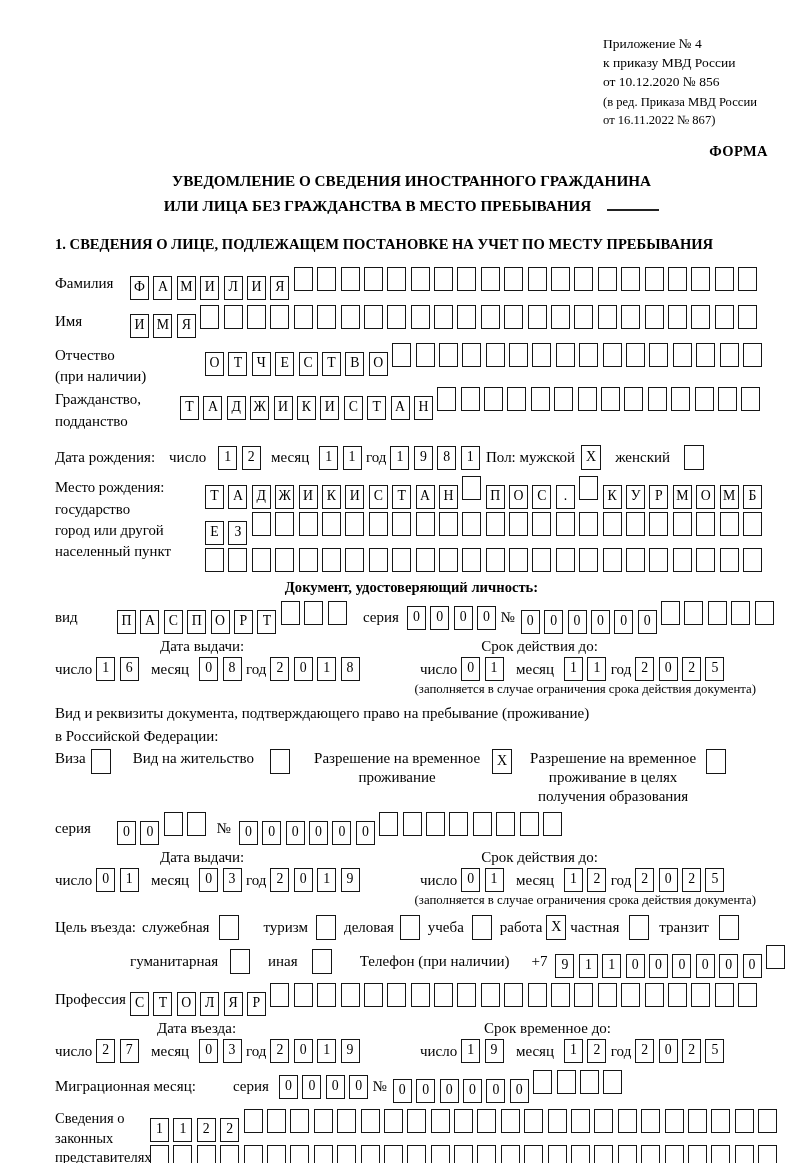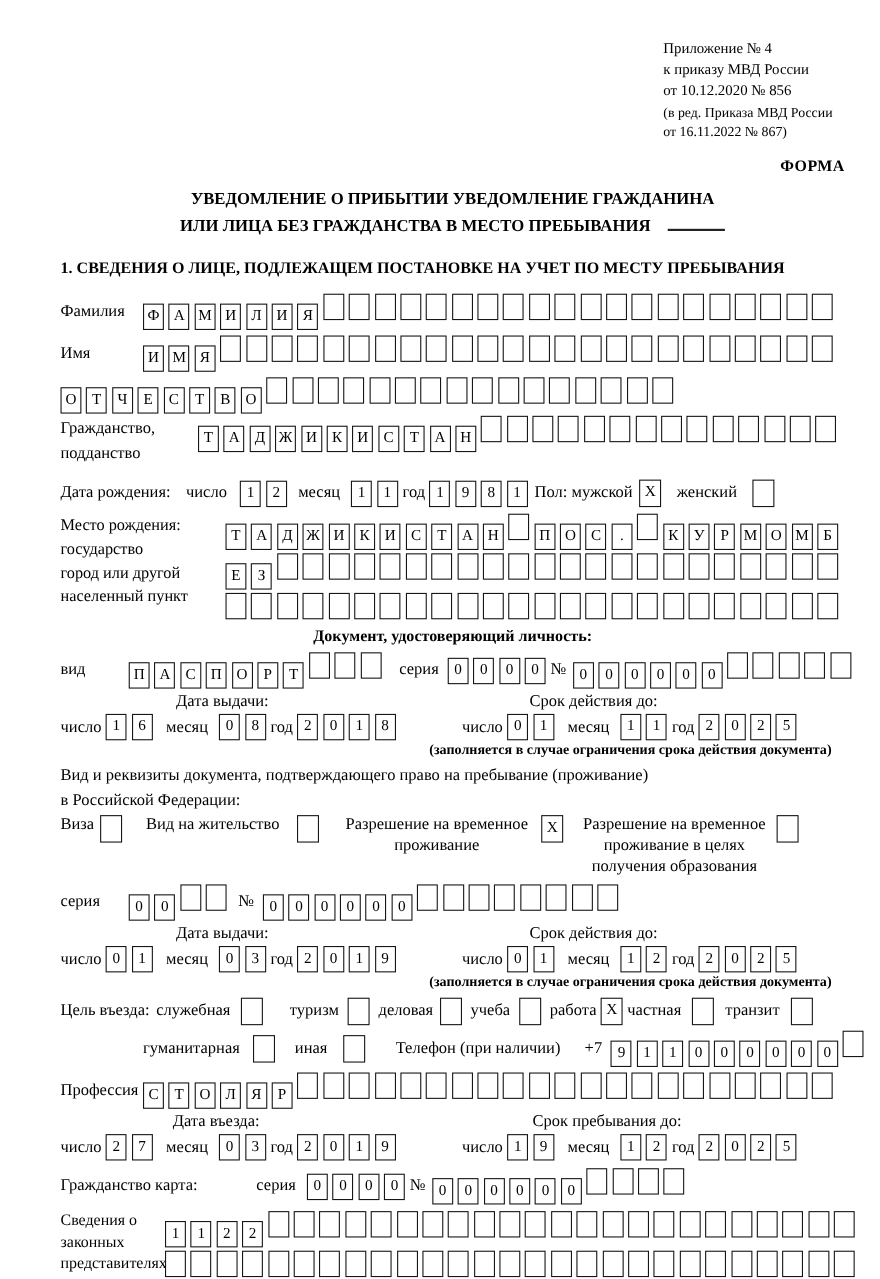--- a/index.html
+++ b/index.html
@@ -23,21 +23,21 @@
     display:inline-block;box-sizing:border-box;width:19px;height:24px;
     border:1.7px solid #161616;margin-right:4.4px;text-align:center;
     font-size:13.8px;line-height:20px;background:#fff;
   }
   .checkbox{
     display:inline-block;box-sizing:border-box;width:20px;height:25px;
     border:1.7px solid #161616;text-align:center;font-size:14px;line-height:21px;
     flex-shrink:0;background:#fff;
   }
   .subheads{display:flex;font-size:15px;margin-top:4px;}
-  .footnote{font-size:12.8px;font-weight:bold;}
+  .footnote{font-size:12.8px;}
   .opt{display:flex;align-items:flex-start;}
   .optlines{text-align:center;font-size:15px;line-height:19px;white-space:nowrap;}
   .optlines span{display:block;}
   .lblline{display:block;}
 </style>
 </head>
 <body>
 
 <div class="page">
 
@@ -46,39 +46,43 @@
     <div>к приказу МВД России</div>
     <div>от 10.12.2020 № 856</div>
     <div class="small">
       <div>(в ред. Приказа МВД России</div>
       <div>от 16.11.2022 № 867)</div>
     </div>
   </div>
   <div class="forma">ФОРМА</div>
 
   <div class="title">
-    <div>УВЕДОМЛЕНИЕ О ПРИБЫТИИ УВЕДОМЛЕНИЕ ГРАЖДАНИНА</div>
+    <div>УВЕДОМЛЕНИЕ О СВЕДЕНИЯ ИНОСТРАННОГО ГРАЖДАНИНА</div>
     <div>
       <span>ИЛИ ЛИЦА БЕЗ ГРАЖДАНСТВА В МЕСТО ПРЕБЫВАНИЯ</span><span class="blank-line"></span>
     </div>
   </div>
 
   <div class="sec-heading">1. СВЕДЕНИЯ О ЛИЦЕ, ПОДЛЕЖАЩЕМ ПОСТАНОВКЕ НА УЧЕТ ПО МЕСТУ ПРЕБЫВАНИЯ</div>
 
   <div class="frow" style="margin-top:14px;">
     <span class="flabel" style="width:75px;">Фамилия</span>
     <span class="cells"><span class="cell">Ф</span><span class="cell">А</span><span class="cell">М</span><span class="cell">И</span><span class="cell">Л</span><span class="cell">И</span><span class="cell">Я</span><span class="cell"></span><span class="cell"></span><span class="cell"></span><span class="cell"></span><span class="cell"></span><span class="cell"></span><span class="cell"></span><span class="cell"></span><span class="cell"></span><span class="cell"></span><span class="cell"></span><span class="cell"></span><span class="cell"></span><span class="cell"></span><span class="cell"></span><span class="cell"></span><span class="cell"></span><span class="cell"></span><span class="cell"></span><span class="cell"></span></span>
   </div>
 
   <div class="frow">
     <span class="flabel" style="width:75px;">Имя</span>
     <span class="cells"><span class="cell">И</span><span class="cell">М</span><span class="cell">Я</span><span class="cell"></span><span class="cell"></span><span class="cell"></span><span class="cell"></span><span class="cell"></span><span class="cell"></span><span class="cell"></span><span class="cell"></span><span class="cell"></span><span class="cell"></span><span class="cell"></span><span class="cell"></span><span class="cell"></span><span class="cell"></span><span class="cell"></span><span class="cell"></span><span class="cell"></span><span class="cell"></span><span class="cell"></span><span class="cell"></span><span class="cell"></span><span class="cell"></span><span class="cell"></span><span class="cell"></span></span>
   </div>
 
   <div class="frow start">
+    <span class="flabel" style="width:150px;">
+      <span class="lblline" style="line-height:24px;">Отчество</span>
+      <span class="lblline" style="line-height:18px;">(при наличии)</span>
+    </span>
     <span class="cells"><span class="cell">О</span><span class="cell">Т</span><span class="cell">Ч</span><span class="cell">Е</span><span class="cell">С</span><span class="cell">Т</span><span class="cell">В</span><span class="cell">О</span><span class="cell"></span><span class="cell"></span><span class="cell"></span><span class="cell"></span><span class="cell"></span><span class="cell"></span><span class="cell"></span><span class="cell"></span><span class="cell"></span><span class="cell"></span><span class="cell"></span><span class="cell"></span><span class="cell"></span><span class="cell"></span><span class="cell"></span><span class="cell"></span></span>
   </div>
 
   <div class="frow start" style="margin-top:2px;">
     <span class="flabel" style="width:125px;">
       <span class="lblline" style="line-height:24px;">Гражданство,</span>
       <span class="lblline" style="line-height:20px;">подданство</span>
     </span>
     <span class="cells"><span class="cell">Т</span><span class="cell">А</span><span class="cell">Д</span><span class="cell">Ж</span><span class="cell">И</span><span class="cell">К</span><span class="cell">И</span><span class="cell">С</span><span class="cell">Т</span><span class="cell">А</span><span class="cell">Н</span><span class="cell"></span><span class="cell"></span><span class="cell"></span><span class="cell"></span><span class="cell"></span><span class="cell"></span><span class="cell"></span><span class="cell"></span><span class="cell"></span><span class="cell"></span><span class="cell"></span><span class="cell"></span><span class="cell"></span><span class="cell"></span></span>
   </div>
@@ -237,41 +241,41 @@
     <span class="cells"><span class="cell">9</span><span class="cell">1</span><span class="cell">1</span><span class="cell">0</span><span class="cell">0</span><span class="cell">0</span><span class="cell">0</span><span class="cell">0</span><span class="cell">0</span><span class="cell"></span></span>
   </div>
 
   <div class="frow" style="margin-top:5px;">
     <span class="flabel" style="width:75px;">Профессия</span>
     <span class="cells"><span class="cell">С</span><span class="cell">Т</span><span class="cell">О</span><span class="cell">Л</span><span class="cell">Я</span><span class="cell">Р</span><span class="cell"></span><span class="cell"></span><span class="cell"></span><span class="cell"></span><span class="cell"></span><span class="cell"></span><span class="cell"></span><span class="cell"></span><span class="cell"></span><span class="cell"></span><span class="cell"></span><span class="cell"></span><span class="cell"></span><span class="cell"></span><span class="cell"></span><span class="cell"></span><span class="cell"></span><span class="cell"></span><span class="cell"></span><span class="cell"></span><span class="cell"></span></span>
   </div>
 
   <div class="subheads">
     <span style="margin-left:102px;">Дата въезда:</span>
-    <span style="margin-left:248px;">Срок пребывания до:</span>
+    <span style="margin-left:248px;">Срок временное до:</span>
   </div>
 
   <div class="frow" style="margin-top:2px;">
     <span class="flabel">число</span>
     <span class="cells" style="margin-left:4px;"><span class="cell">2</span><span class="cell">7</span></span>
     <span class="flabel" style="margin-left:8px;margin-right:10px;">месяц</span>
     <span class="cells"><span class="cell">0</span><span class="cell">3</span></span>
     <span class="flabel" style="margin-right:4px;">год</span>
     <span class="cells"><span class="cell">2</span><span class="cell">0</span><span class="cell">1</span><span class="cell">9</span></span>
     <span style="width:56px;"></span>
     <span class="flabel">число</span>
     <span class="cells" style="margin-left:4px;"><span class="cell">1</span><span class="cell">9</span></span>
     <span class="flabel" style="margin-left:8px;margin-right:10px;">месяц</span>
     <span class="cells"><span class="cell">1</span><span class="cell">2</span></span>
     <span class="flabel" style="margin-right:4px;">год</span>
     <span class="cells"><span class="cell">2</span><span class="cell">0</span><span class="cell">2</span><span class="cell">5</span></span>
   </div>
 
   <div class="frow" style="margin-top:7px;">
-    <span class="flabel" style="width:150px;">Гражданство карта:</span>
+    <span class="flabel" style="width:150px;">Миграционная месяц:</span>
     <span class="flabel" style="margin-left:28px;margin-right:10px;">серия</span>
     <span class="cells"><span class="cell">0</span><span class="cell">0</span><span class="cell">0</span><span class="cell">0</span></span>
     <span class="flabel" style="margin-right:6px;">№</span>
     <span class="cells"><span class="cell">0</span><span class="cell">0</span><span class="cell">0</span><span class="cell">0</span><span class="cell">0</span><span class="cell">0</span><span class="cell"></span><span class="cell"></span><span class="cell"></span><span class="cell"></span></span>
   </div>
 
   <div class="frow start" style="margin-top:6px;">
     <span class="flabel" style="width:95px;font-size:14.5px;line-height:19.5px;">
       <span class="lblline">Сведения о</span>
       <span class="lblline">законных</span>

